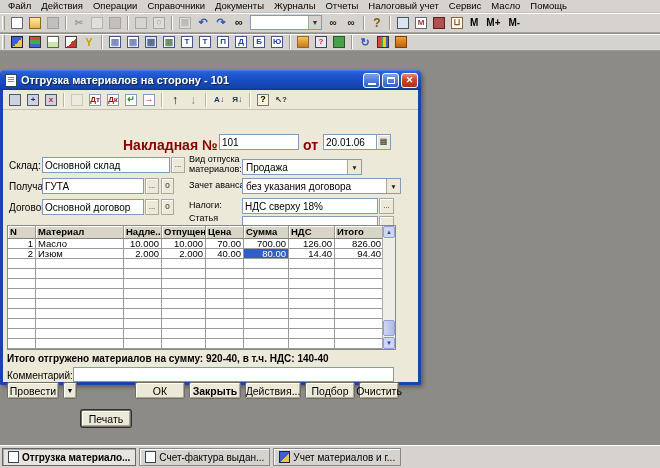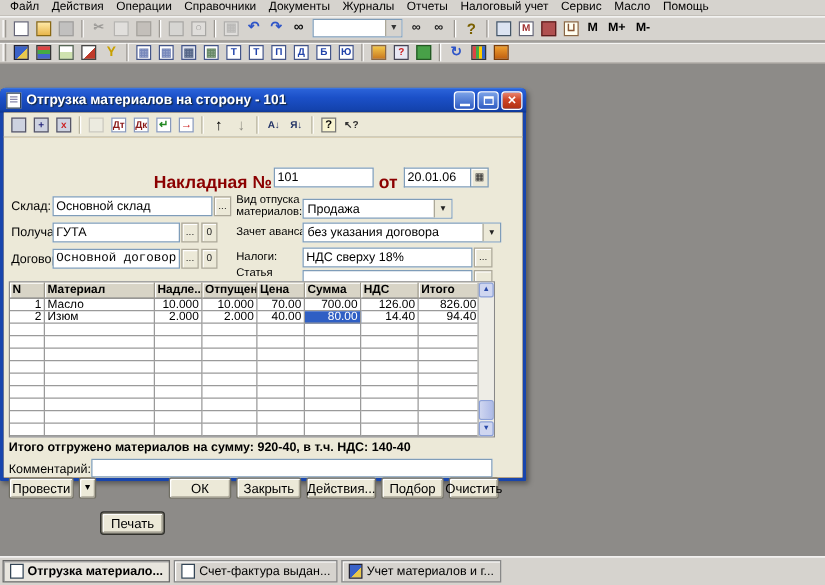--- a/index.html
+++ b/index.html
@@ -32,21 +32,21 @@
   .tcombo-val { flex:1; }
   .tcombo-btn { width:13px; background:#d6d3ce; border-left:1px solid #aca899;
     font-size:7px; color:#333; display:flex; align-items:center; justify-content:center; }
 
   
   .mdi { position:absolute; top:52px; left:0; width:660px; height:393px; background:#8d8b88; }
 
   
   .dlg { position:absolute; left:103px; top:70px; width:421px; height:315px;
     border:3px solid #1845ad; border-top:none; border-radius:5px 5px 2px 2px;
-    background:#a16207; box-shadow:2px 2px 4px rgba(0,0,0,.35); }
+    background:#d946ef; box-shadow:2px 2px 4px rgba(0,0,0,.35); }
   .dlg-title { height:20px; margin:0 -3px; border-radius:5px 5px 0 0;
     background:linear-gradient(to bottom,#4a86e8 0%,#2a62d8 8%,#1b50c8 40%,#1443ae 88%,#0d3690 100%);
     display:flex; align-items:center; padding:0 3px; color:#fff; font-weight:bold; font-size:11px; }
   .dlg-title .doc-ico { width:12px; height:13px; background:#fff; border:1px solid #345;
     margin:0 4px 0 2px; position:relative; }
   .dlg-title .doc-ico::after { content:""; position:absolute; left:2px; top:2px; width:6px; height:1px;
     background:#88a; box-shadow:0 2px 0 #88a,0 4px 0 #88a; }
   .dlg-title .t-text { flex:1; white-space:nowrap; overflow:hidden; text-shadow:1px 1px 1px #123; }
   .winbtn { width:17px; height:15px; margin-left:2px; border-radius:3px; border:1px solid #fff;
     display:flex; align-items:center; justify-content:center; color:#fff; font-size:9px; font-weight:bold;
@@ -367,21 +367,21 @@
       <span class="abs f-label" style="left:6px; top:50px;">Склад:</span>
       <input class="abs inp" style="left: 39px; top: 47px; width: 128px;" value="Основной склад">
       <span class="abs mini-btn" style="left:168px; top:47px; width:14px;">...</span>
 
       <span class="abs f-label" style="left:6px; top:71px;">Получатель:</span>
       <input class="abs inp" style="left: 39px; top: 68px; width: 102px;" value="ГУТА">
       <span class="abs mini-btn" style="left:142px; top:68px; width:14px;">...</span>
       <span class="abs mini-btn" style="left:158px; top:68px; width:13px;">0</span>
 
       <span class="abs f-label" style="left:6px; top:92px;">Договор:</span>
-      <input class="abs inp" style="left: 39px; top: 89px; width: 102px; font-family: Liberation Mono, monospace;" value="Основной договор">
+      <input class="abs inp" style="left: 39px; top: 89px; width: 102px;" value="Основной договор">
       <span class="abs mini-btn" style="left:142px; top:89px; width:14px;">...</span>
       <span class="abs mini-btn" style="left:158px; top:89px; width:13px;">0</span>
 
       <span class="abs f-label2" style="left:186px; top:45px; width:54px;">Вид отпуска материалов:</span>
       <span class="abs combo" style="left:239px; top:49px; width:120px;">
         <span class="c-val">Продажа</span>
         <span class="c-btn">▼</span>
       </span>
 
       <span class="abs f-label2" style="left:186px; top:71px;">Зачет аванса:</span>
@@ -531,21 +531,21 @@
       <span class="total-line">Итого отгружено материалов на сумму: 920-40, в т.ч. НДС: 140-40</span>
 
       <span class="abs f-label" style="left:4px; top:260px;">Комментарий:</span>
       <input class="abs inp" style="left: 70px; top: 257px; width: 321px; height: 15px;" value="">
 
       <div class="btn-row">
         <span class="btn" style="width:52px;">Провести</span>
         <span class="btn" style="width:14px; font-size:7px;">▼</span>
         <span class="btn default" style="width:50px;margin-top:28px;">Печать</span>
         <span class="btn" style="width:50px;">ОК</span>
-        <span class="btn" style="width:52px;">Закрыть</span>
+        <span class="btn" style="width:52px;font-weight:bold;">Закрыть</span>
         <span class="btn" style="width:56px;">Действия...</span>
         <span class="btn" style="width:50px;">Подбор</span>
         <span class="btn" style="width:40px;">Очистить</span>
       </div>
 
     </div>
   </div>
 </div>
 
 <div class="taskbar">

